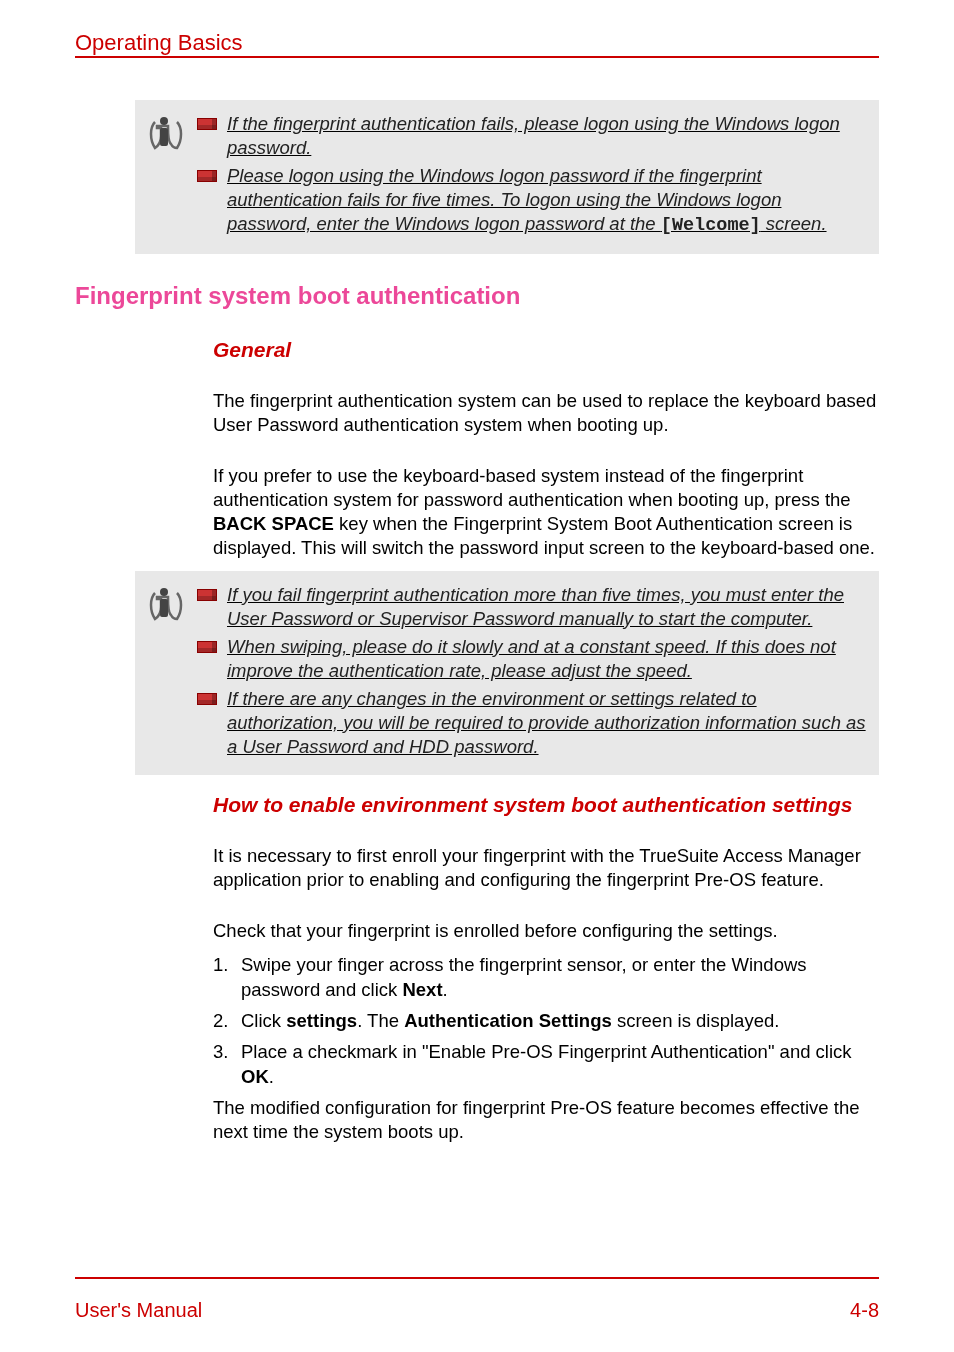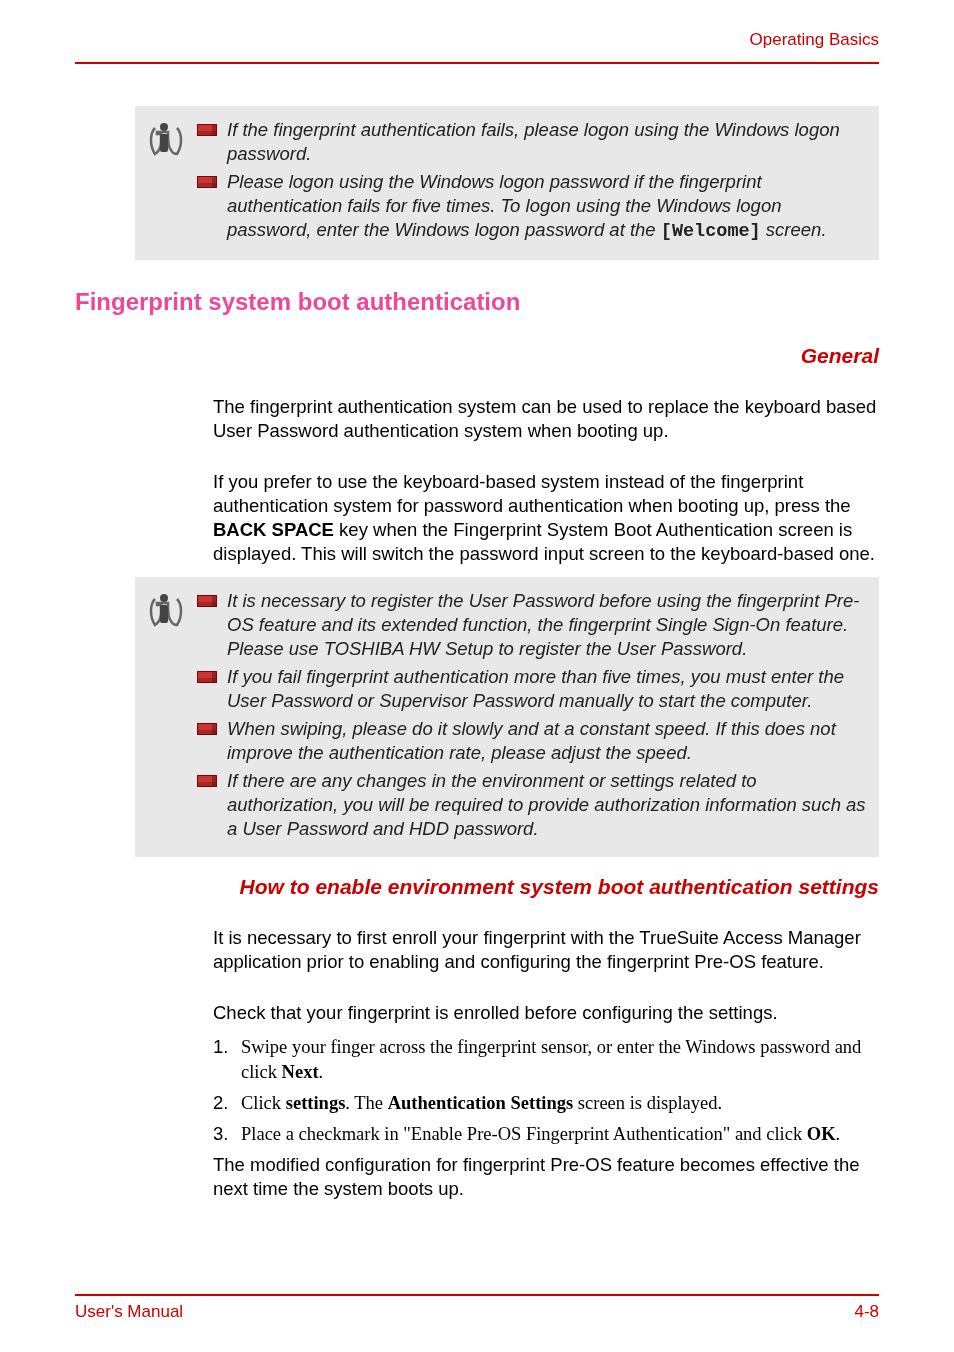--- a/index.html
+++ b/index.html
@@ -9,24 +9,24 @@
     }
     body {
       width: 954px;
       height: 1352px;
       background: #fff;
       font-family: Arial, Helvetica, sans-serif;
       position: relative;
       padding: 30px 75px 30px 75px;
     }
     .header {
-      text-align: right;
+      text-align: left;
       color: #cc0000;
-      font-size: 17px;
-      padding-bottom: 12px;
+      font-size: 22px;
+      padding-bottom: 0;
       border-bottom: 2px solid #cc0000;
       margin-bottom: 42px;
     }
     .note-box-1 {
       background: #e8e8e8;
       padding: 12px 12px 12px 12px;
       display: flex;
       margin-bottom: 28px;
     }
     .note-box-2 {
@@ -36,20 +36,21 @@
       margin-bottom: 18px;
     }
     .note-icon {
       width: 50px;
       flex-shrink: 0;
       padding-top: 2px;
     }
     .note-content {
       flex: 1;
       padding-left: 0px;
+      text-decoration: underline;
     }
     .bullet-row {
       display: flex;
       align-items: flex-start;
       margin-bottom: 4px;
     }
     .bullet-marker {
       width: 20px;
       height: 12px;
       flex-shrink: 0;
@@ -94,21 +95,20 @@
       font-weight: bold;
       margin-bottom: 28px;
     }
     .section-h3 {
       color: #cc0000;
       font-style: italic;
       font-size: 21px;
       font-weight: bold;
       margin-left: 138px;
       margin-bottom: 10px;
-      text-align: right;
     }
     .body-para {
       margin-left: 138px;
       font-size: 18.5px;
       line-height: 1.3;
       color: #000;
       margin-bottom: 10px;
       margin-top: 27px;
     }
     .bold {
@@ -123,33 +123,32 @@
     .ol-item {
       display: flex;
       margin-bottom: 6px;
     }
     .ol-num {
       width: 28px;
       flex-shrink: 0;
     }
     .ol-text {
       flex: 1;
-      font-family: Liberation Serif, serif;
     }
     .footer {
       position: absolute;
       bottom: 30px;
       left: 75px;
       right: 75px;
       border-top: 2px solid #cc0000;
-      padding-top: 6px;
+      padding-top: 20px;
       display: flex;
       justify-content: space-between;
       color: #cc0000;
-      font-size: 17px;
+      font-size: 20px;
     }
     .content-indent {
       margin-left: 60px;
     }
   </style>
 </head>
 <body>
 
 <div class="header">
   <span>Operating Basics</span>
@@ -191,24 +190,20 @@
     <div class="note-icon">
       <svg width="38" height="38" viewBox="0 0 38 38">
         <path d="M 8 8 Q 4 12 4 20 Q 4 28 8 34 Q 14 30 14 22 L 14 14 L 10 14 L 10 12 L 16 12 L 21 12 Q 21 28 24 30 Q 26 34 30 34 Q 34 28 34 20 Q 34 12 30 8" fill="none" stroke="#666" stroke-width="2.5"></path>
         <rect x="13" y="14" width="8" height="18" rx="2" fill="#444"></rect>
         <circle cx="17" cy="7" r="4" fill="#444"></circle>
       </svg>
     </div>
     <div class="note-content">
       <div class="bullet-row">
         <div class="bullet-marker"></div>
-        <div class="note-item">It is necessary to register the User Password before using the fingerprint Pre-OS feature and its extended function, the fingerprint Single Sign-On feature. Please use TOSHIBA HW Setup to register the User Password.</div>
-      </div>
-      <div class="bullet-row">
-        <div class="bullet-marker"></div>
         <div class="note-item">If you fail fingerprint authentication more than five times, you must enter the User Password or Supervisor Password manually to start the computer.</div>
       </div>
       <div class="bullet-row">
         <div class="bullet-marker"></div>
         <div class="note-item">When swiping, please do it slowly and at a constant speed. If this does not improve the authentication rate, please adjust the speed.</div>
       </div>
       <div class="bullet-row">
         <div class="bullet-marker"></div>
         <div class="note-item">If there are any changes in the environment or settings related to authorization, you will be required to provide authorization information such as a User Password and HDD password.</div>
       </div>

